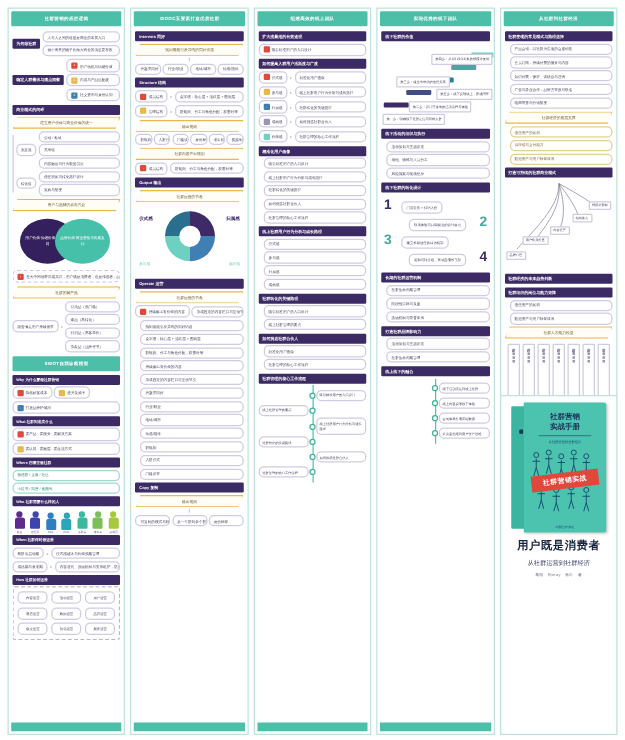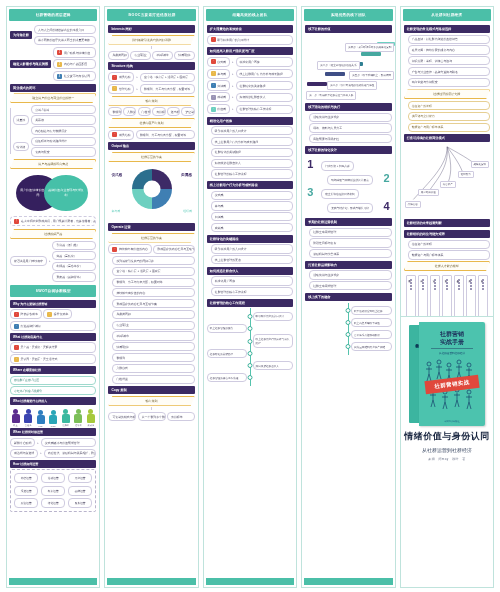--- a/index.html
+++ b/index.html
@@ -805,19 +805,19 @@
               <circle cx="34" cy="32" r="2"></circle>
                 <path d="M34,35 v7 M31,37 h6 M32,49 l2,-7 M36,49 l-2,-7"></path>
               <circle cx="46" cy="34" r="2"></circle>
                 <path d="M46,37 v7 M43,39 h6 M44,51 l2,-7 M48,51 l-2,-7"></path>
             </g>
           </svg>
           <div class="band">社群营销实战</div>
           <div class="pub">中国经济出版社</div>
         </div>
       </div>
-      <div class="booktitle">情绪价值与身份认同</div>
+      <div class="booktitle">用户既是消费者</div>
       <div class="booksub">从社群运营到社群经济</div>
       <div class="bookauth">秦阳　阿may　秋叶　著</div>
     </div>
   </div>
 
 </div>
 
 </body></html>

